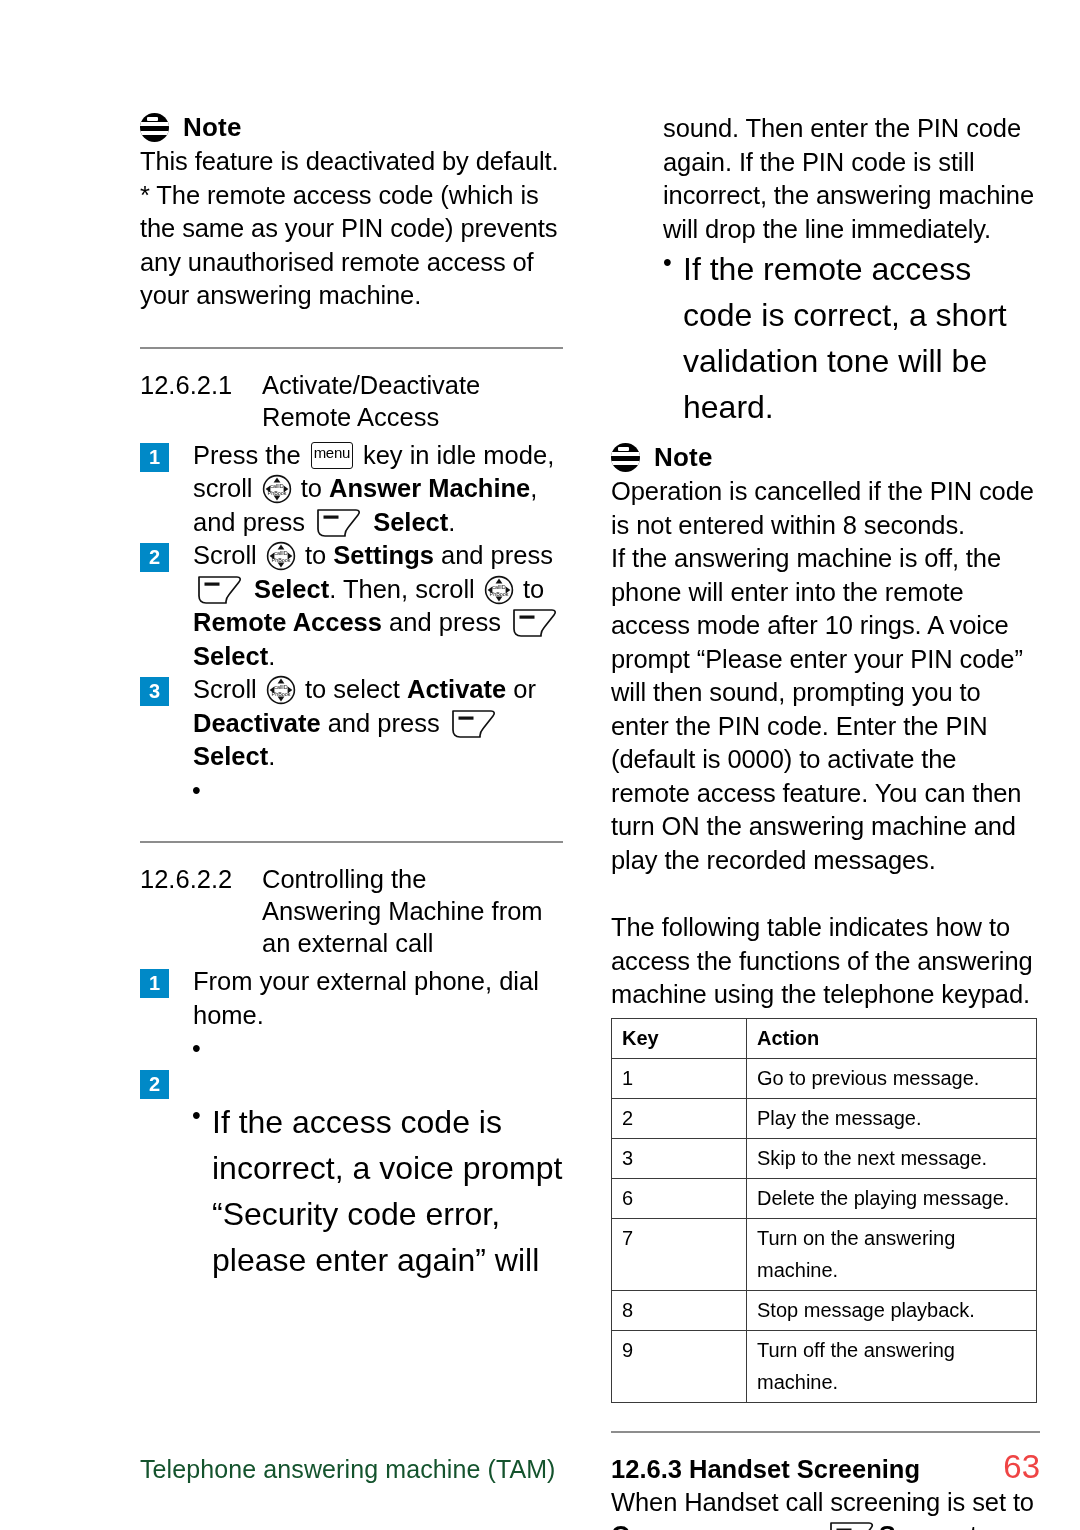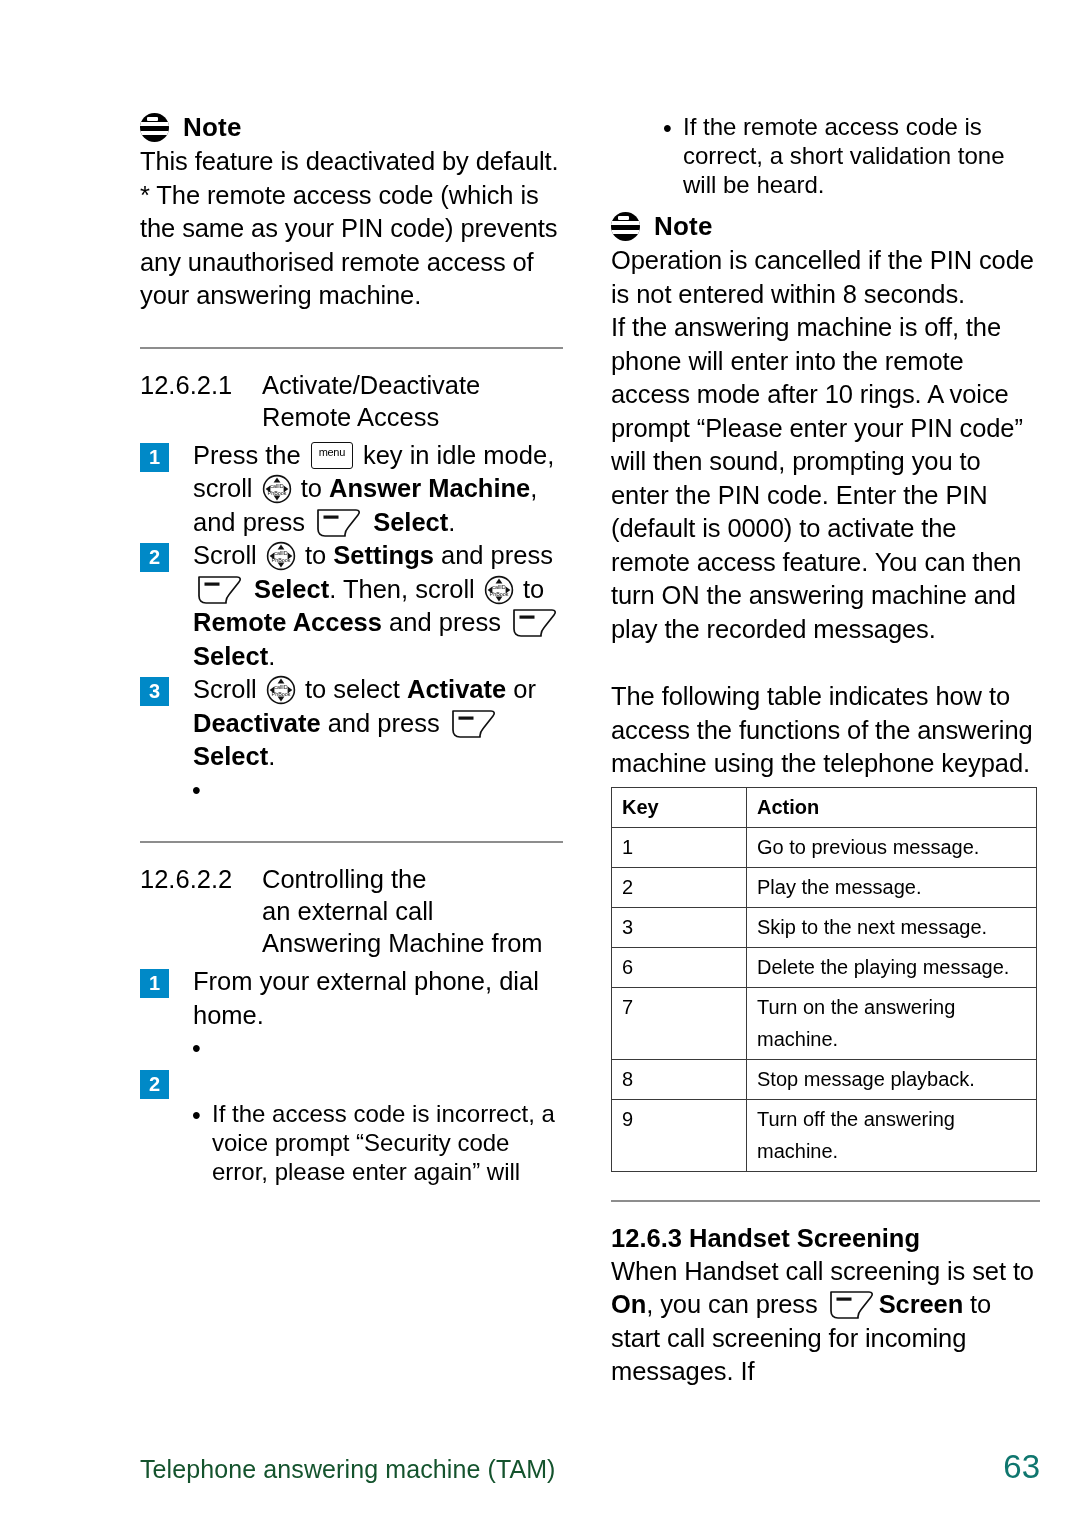--- a/index.html
+++ b/index.html
@@ -152,42 +152,42 @@
     padding-left: 52px;
   }
   .bullet-dot {
     flex: 0 0 auto;
     width: 20px;
     font-size: 25px;
     line-height: 33.5px;
   }
   .bullet-body {
     flex: 1 1 auto;
-    font-size: 24px;
-    line-height: 29px;
+    font-size: 32px;
+    line-height: 46px;
   }
   .bullet-tight { padding-left: 0; }
 
   
   .icon-menu {
     display: inline-block;
     width: 40px;
     height: 25px;
     border: 1.6px solid #111;
     border-radius: 3px;
     vertical-align: -5px;
     position: relative;
     margin: 0 3px;
   }
   .icon-menu span {
     position: absolute;
     left: 0; right: 0;
     top: 4px;
     text-align: center;
-    font-size: 11px;
+    font-size: 15px;
     line-height: 11px;
     letter-spacing: -0.3px;
     font-family: "Liberation Sans", sans-serif;
   }
 
   .icon-scroll {
     display: inline-block;
     width: 30px;
     height: 30px;
     vertical-align: -7px;
@@ -233,21 +233,21 @@
     align-items: baseline;
     justify-content: space-between;
   }
   .footer-title {
     color: #14532d;
     font-size: 25px;
     letter-spacing: 0.1px;
   }
   .footer-page {
     font-size: 33px;
-    color: #0f766e;
+    color: #ef4444;
   }
 
   .sp6 { height: 6px; }
   .sp12 { height: 12px; }
   .sp20 { height: 20px; }
   .sp28 { height: 28px; }
   .sp34 { height: 34px; }
 </style>
 </head>
 <body>
@@ -369,22 +369,22 @@
       </div>
 
       <div class="sp34"></div>
       <hr class="rule">
       <div class="sp20"></div>
 
       <div class="sec-head">
         <div class="sec-num">12.6.2.2</div>
         <div class="sec-title">
           <div>Controlling the</div>
+          <div>Answering Machine from</div>
           <div>an external call</div>
-          <div>Answering Machine from</div>
         </div>
       </div>
 
       <div class="sp6"></div>
 
       <div class="step">
         <div class="step-badge">1</div>
         <div class="step-body">From your external phone, dial home.</div>
       </div>
 
@@ -398,20 +398,23 @@
 
       <div class="bullet">
         <div class="bullet-dot">•</div>
         <div class="bullet-body">If the access code is incorrect, a voice prompt “Security code error, please enter again” will</div>
       </div>
 
     </div>
 
     <div class="col col-right">
 
+      <div style="padding-left:52px;">
+        <p class="para">sound. Then enter the PIN code again. If the PIN code is still incorrect, the answering machine will drop the line immediately.</p>
+      </div>
 
       <div class="bullet bullet-tight" style="padding-left:52px;">
         <div class="bullet-dot">•</div>
         <div class="bullet-body">If the remote access code is correct, a short validation tone will be heard.</div>
       </div>
 
       <div class="sp12"></div>
 
       <div>
         <div class="note-head">

